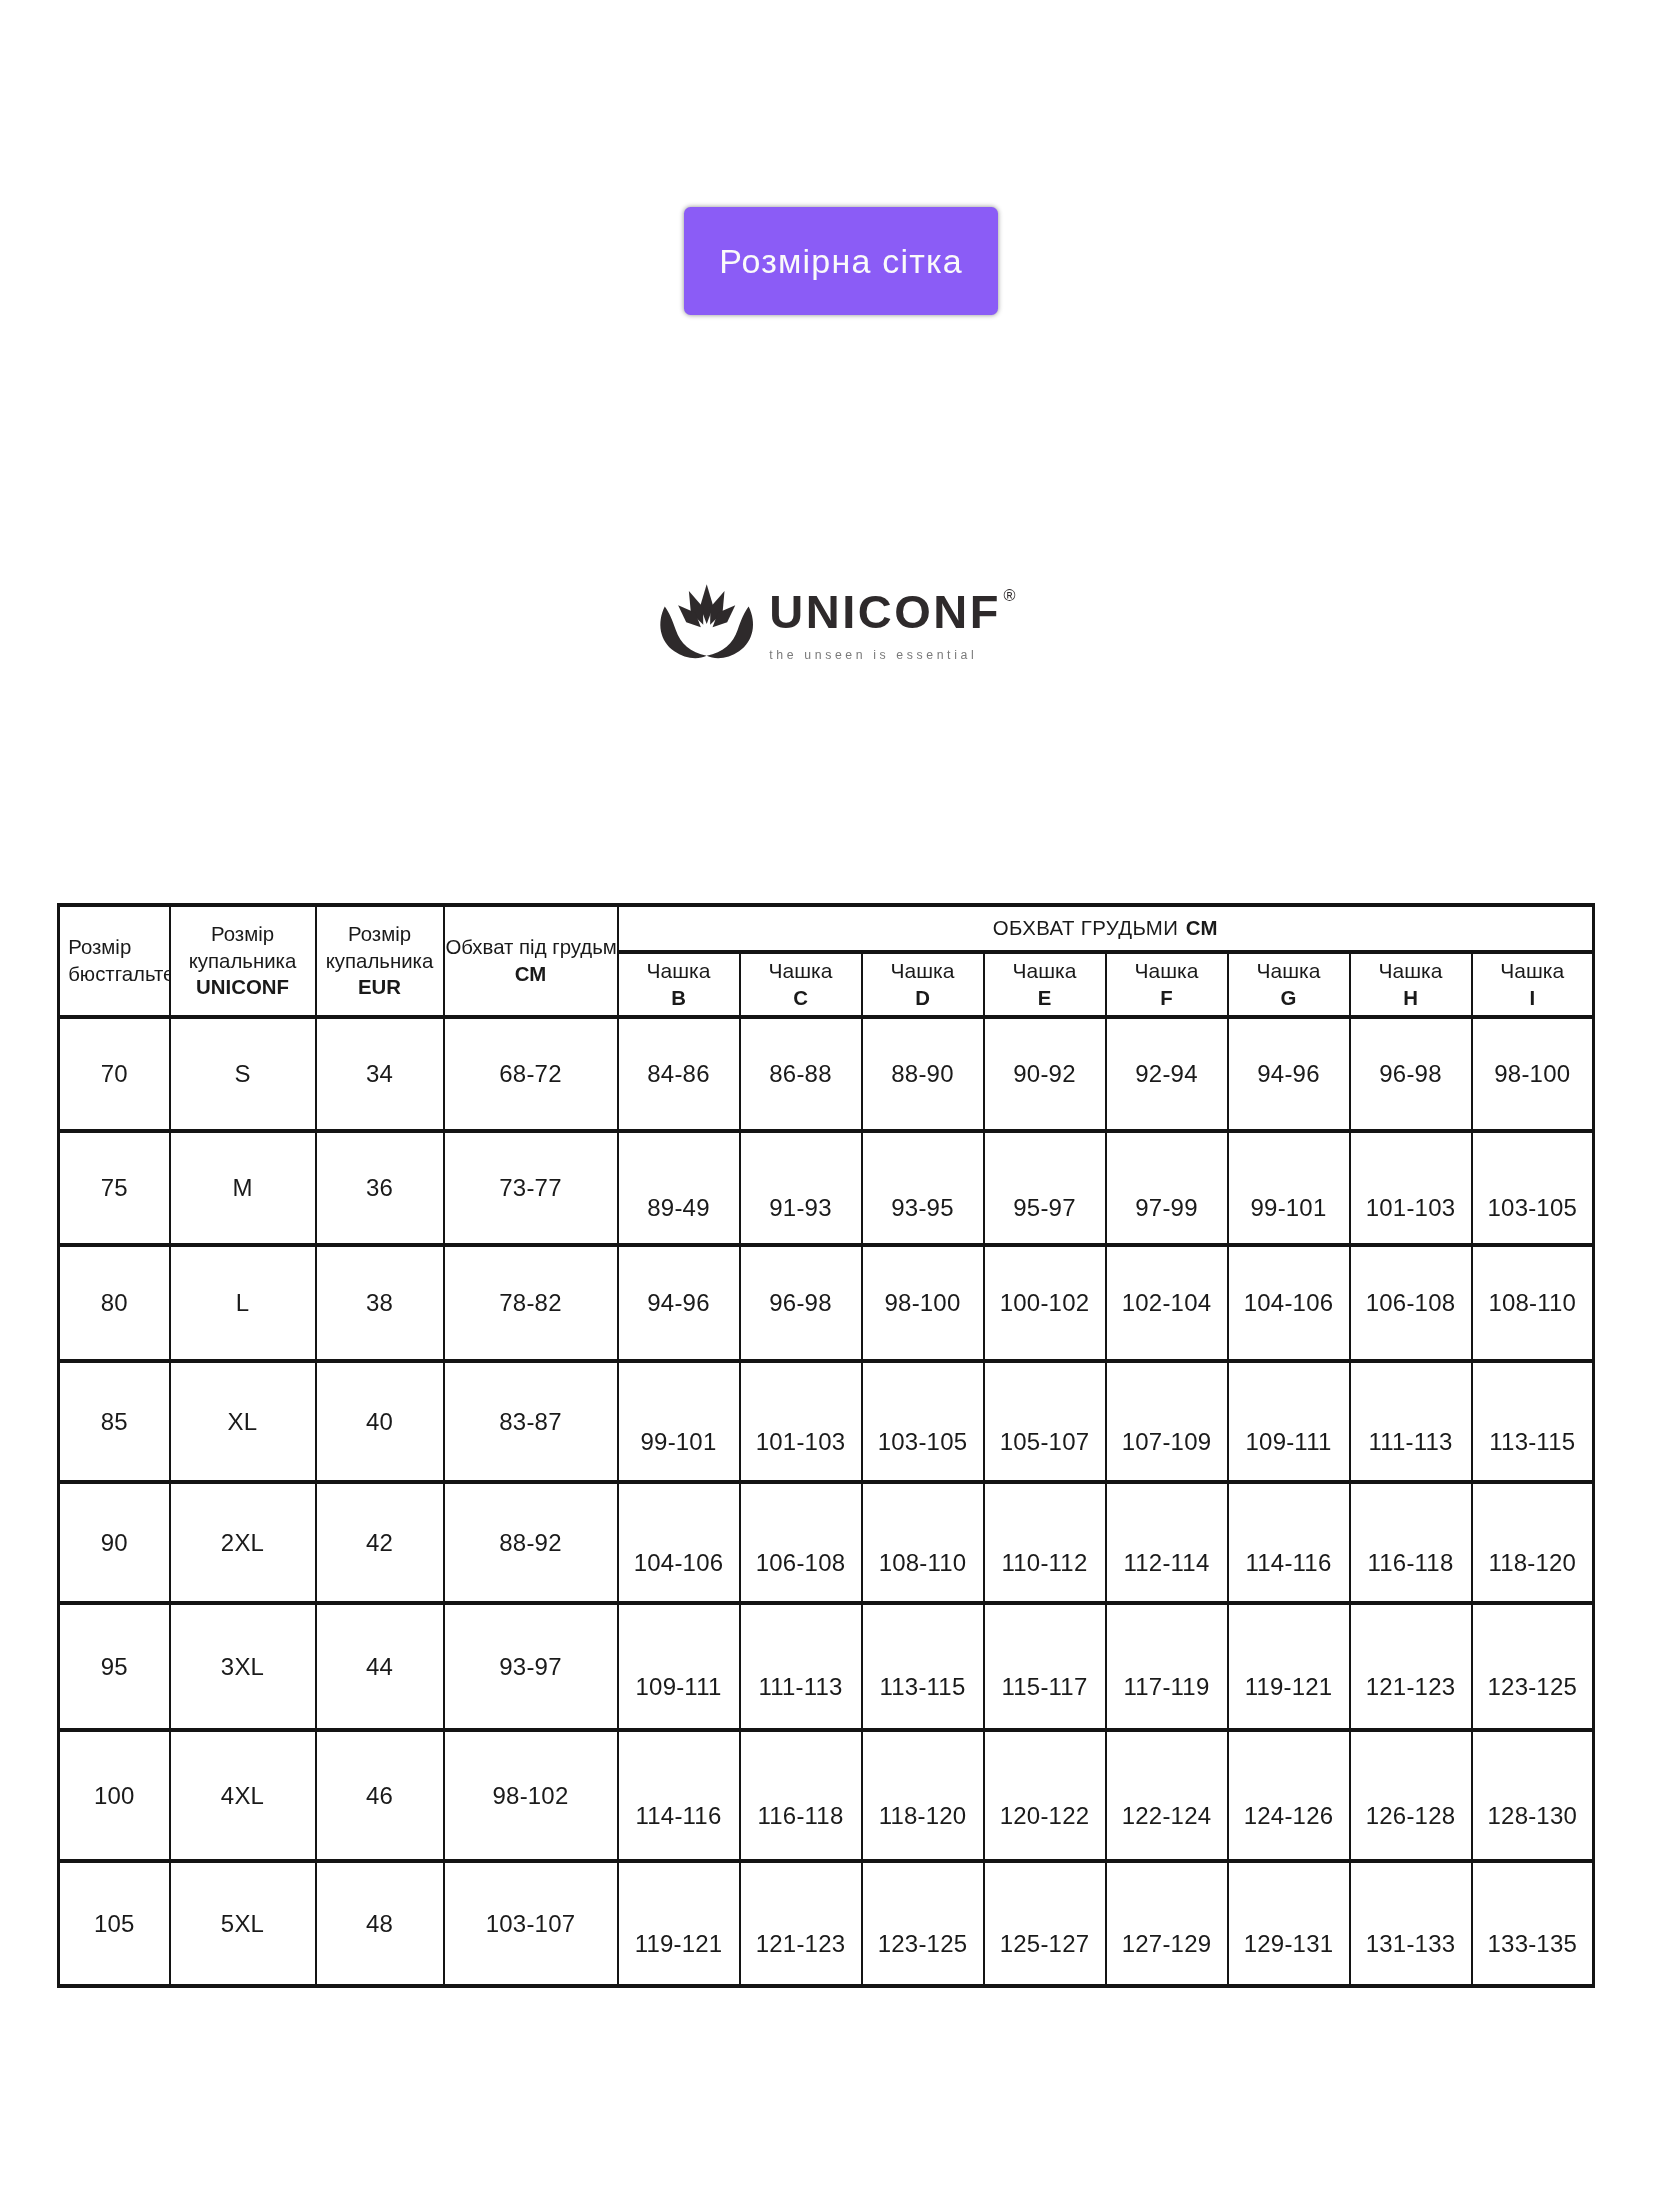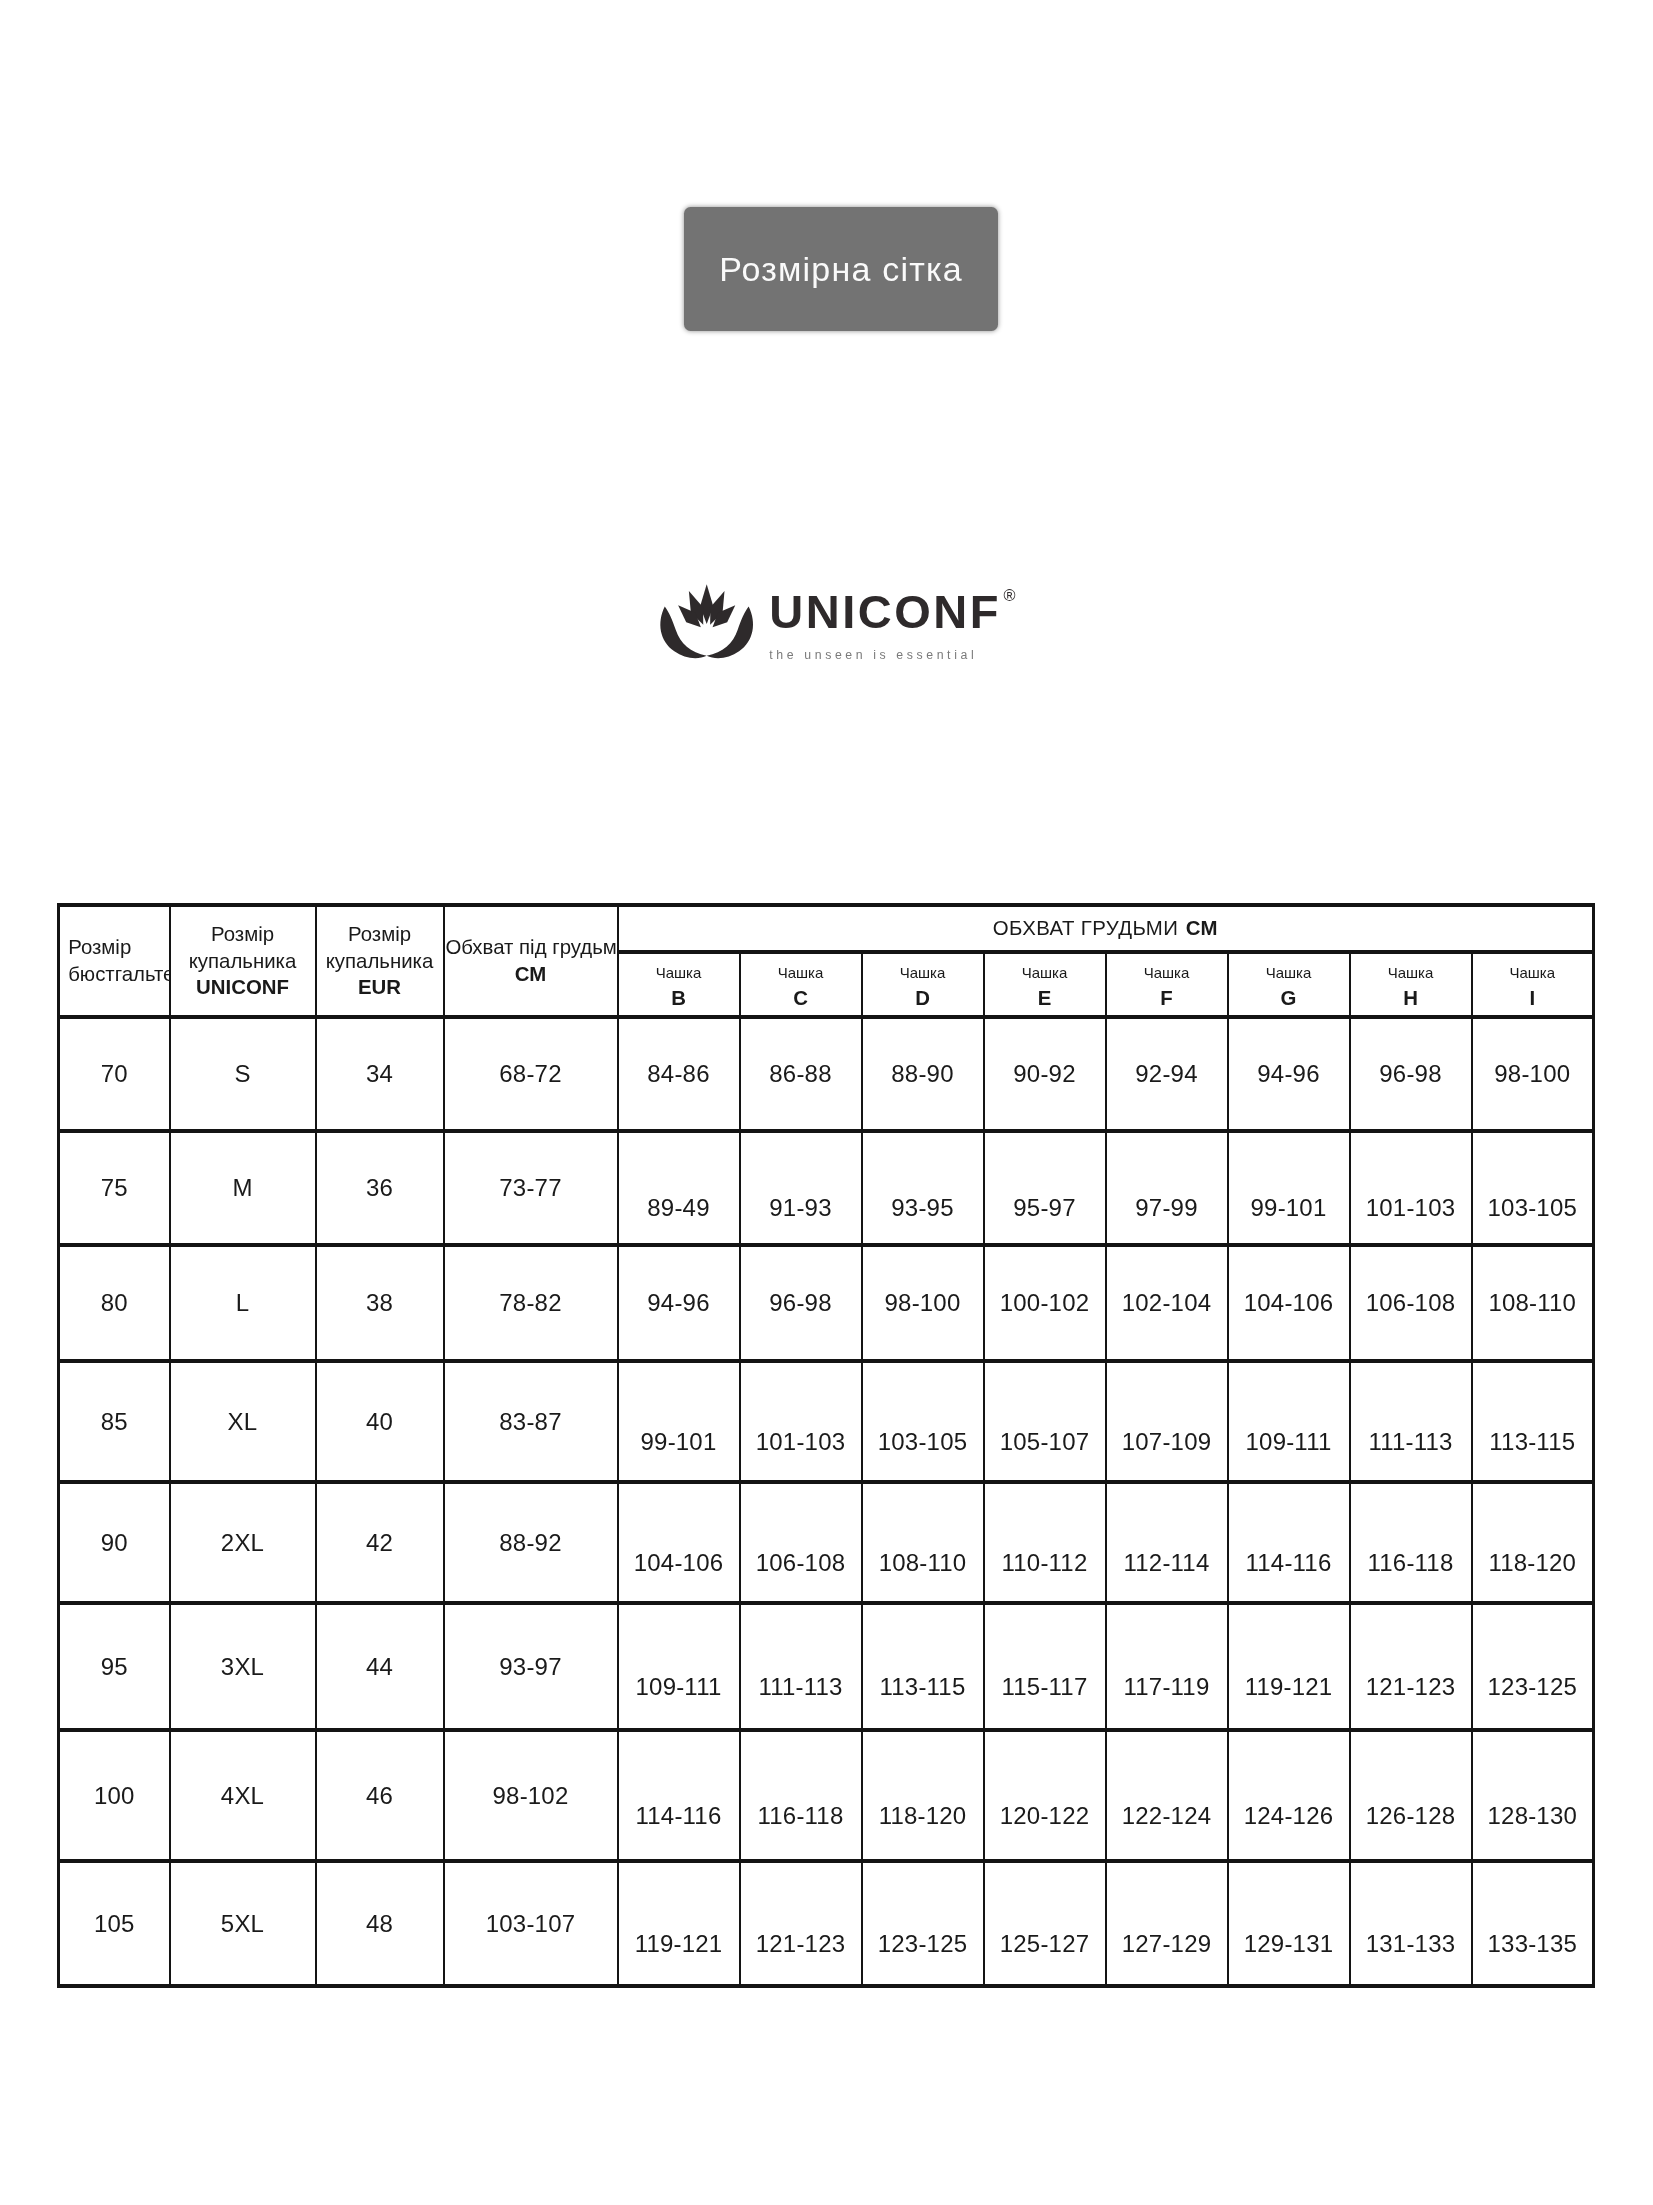--- a/index.html
+++ b/index.html
@@ -8,22 +8,22 @@
     width:1654px;height:2205px;
     background:#ffffff;
     font-family:"Liberation Sans", sans-serif;
     color:#1a1a1a;
     overflow:hidden;
     margin:0 auto;
   }
 
   
   .badge{
-    position:absolute;left:684px;top:207px;width:314px;height:124px;
-    background:#737373;border-radius:6.5px;
+    position:absolute;left:684px;top:207px;width:314px;height:108px;
+    background:#8b5cf6;border-radius:6.5px;
     display:flex;align-items:center;justify-content:center;
     box-shadow:0 0 4.9px rgba(0,0,0,.45);
   }
   .badge span{
     color:#fafafa;font-size:34px;letter-spacing:1.2px;font-weight:400;
   }
 
   
   .doc-title{
     position:absolute;top:387px;left:0;width:100%;text-align:center;
@@ -65,21 +65,21 @@
     text-align:center;vertical-align:middle;
     overflow:hidden;
   }
   .size-table thead th{font-weight:400;font-size:20.4px;line-height:1.32;}
   .size-table thead .hdr-left{text-align:left;padding-left:8.2px;}
   .size-table thead b{font-weight:700;}
   .group-hdr{height:41px;letter-spacing:0.4px;white-space:nowrap;}
   .group-hdr b{margin-left:7.4px;}
   .nowrap{white-space:nowrap;}
   .cup-hdr-row th{height:59px;}
-  .cup-word{font-size:15px;}
+  .cup-word{font-size:21px;}
   .cup-letter{font-weight:700;font-size:20.4px;}
   .size-table tbody td{font-size:24px;letter-spacing:0.2px;}
   .size-table tbody td.low{padding-top:41px;}
   .size-table tbody tr:nth-child(1){height:114px;}
   .size-table tbody tr:nth-child(2){height:114px;}
   .size-table tbody tr:nth-child(3){height:116px;margin-left:33px;}
   .size-table tbody tr:nth-child(4){height:121px;}
   .size-table tbody tr:nth-child(5){height:121px;}
   .size-table tbody tr:nth-child(6){height:127px;}
   .size-table tbody tr:nth-child(7){height:131px;}

